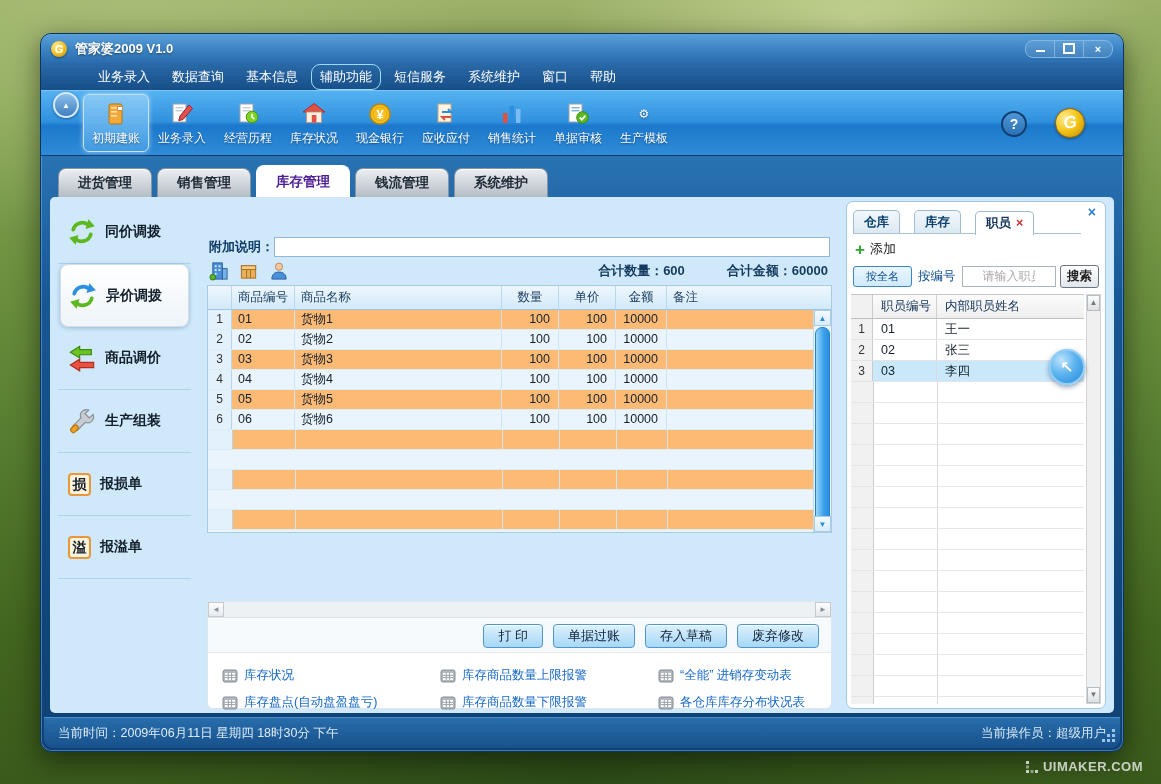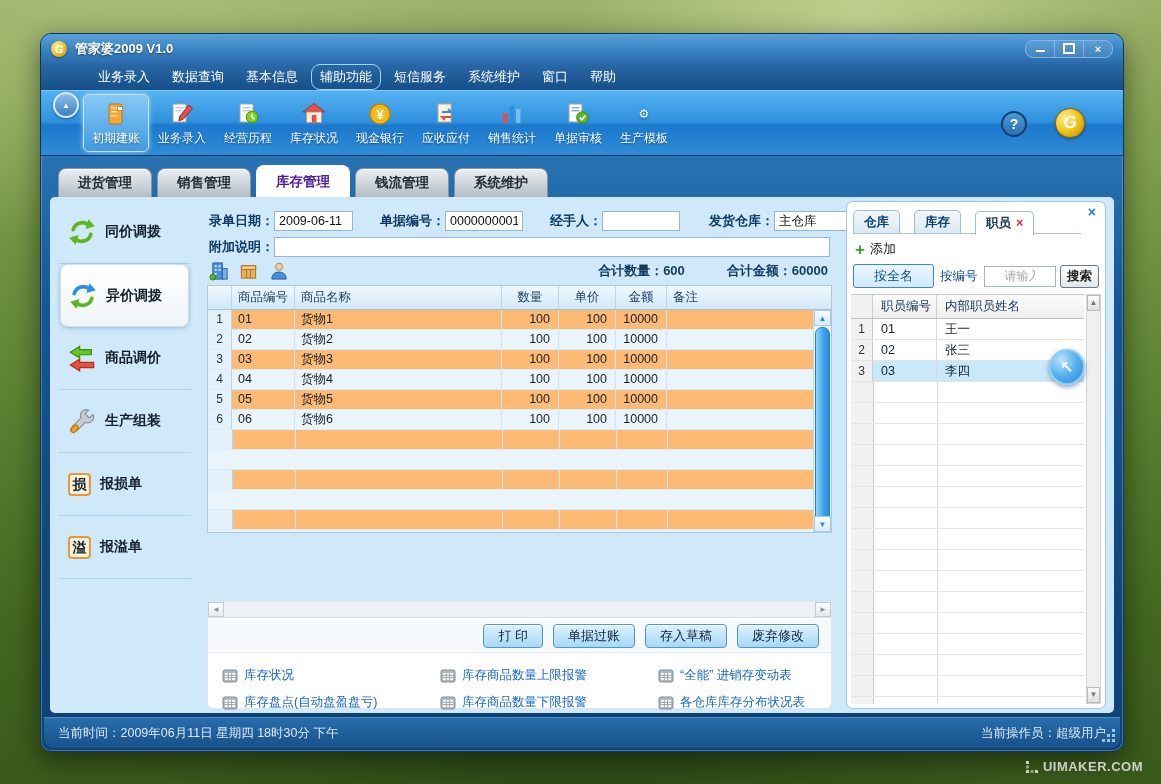--- a/index.html
+++ b/index.html
@@ -111,21 +111,21 @@
   .rpanel{position:absolute;left:796px;top:4px;width:260px;height:508px;background:#fff;border:1px solid #9ec8e4;border-radius:7px;box-sizing:border-box;box-shadow:0 0 0 2px rgba(255,255,255,.5) inset;}
   .rp-close{position:absolute;top:3px;right:9px;color:#2a7fd0;font-weight:bold;font-size:14px;line-height:14px;}
   .rp-tabs{position:absolute;left:6px;top:8px;right:24px;height:23px;display:flex;gap:14px;border-bottom:1px solid #a8c4d8;}
   .rtab{height:22px;line-height:22px;padding:0 10px;font-size:12.5px;font-weight:bold;color:#0d4170;
     background:linear-gradient(#f2f8fc,#dce9f2);border:1px solid #a0bcd0;border-bottom:none;border-radius:5px 5px 0 0;}
   .rtab.active{background:#fff;color:#12325a;position:relative;top:1px;height:23px;}
   .rtab .tclose{color:#d03030;font-weight:bold;margin-left:5px;}
   .addrow{position:absolute;left:8px;top:36px;height:22px;display:flex;align-items:center;gap:5px;font-size:13px;color:#1a1a1a;}
   .plus{color:#2ea82e;font-weight:bold;font-size:17px;line-height:17px;}
   .searchrow{position:absolute;left:6px;top:62px;right:6px;height:24px;display:flex;align-items:center;gap:4px;}
-  .byname{border:1px solid #3a86c8;background:linear-gradient(#eaf6fe,#cfeafc);color:#0d4d8e;font-size:13px;padding:2px 20px;border-radius:3px;white-space:nowrap;}
+  .byname{border:1px solid #3a86c8;background:linear-gradient(#eaf6fe,#cfeafc);color:#0d4d8e;font-size:11px;padding:2px 12px;border-radius:3px;white-space:nowrap;}
   .bycode{color:#0d4d8e;font-size:12.5px;padding:2px 2px;white-space:nowrap;}
   .sinput{flex:1;height:21px;border:1px solid #a8b4be;font-size:12px;padding:0 20px;box-sizing:border-box;font-family:inherit;min-width:0;}
   .sinput::placeholder{color:#a8a8a8;}
   .sbtn{border:1px solid #6a7682;background:linear-gradient(#ffffff,#e2e6ea);font-size:12.5px;font-weight:bold;color:#222;
     padding:2px 6px;border-radius:3px;white-space:nowrap;}
   .rtable{position:absolute;left:4px;top:92px;right:21px;bottom:4px;overflow:hidden;border-top:1px solid #c8c8c8;}
   .rhead{display:flex;height:24px;background:linear-gradient(#fbfbfb,#efefef);border-bottom:1px solid #c0c0c0;font-size:12.5px;color:#12325a;box-sizing:border-box;}
   .rhead>div{line-height:23px;padding-left:8px;border-right:1px solid #d0d0d0;box-sizing:border-box;}
   .rrow{display:flex;height:21px;border-bottom:1px solid #e4e4e4;box-sizing:border-box;font-size:12.5px;color:#15202c;position:relative;}
   .rrow>div{line-height:20px;padding-left:8px;border-right:1px solid #dadada;box-sizing:border-box;white-space:nowrap;}
@@ -335,30 +335,20 @@
           <span class="stamp">损</span>
           <span>报损单</span>
         </div>
         <div class="sitem">
           <span class="stamp">溢</span>
           <span>报溢单</span>
         </div>
       </div>
 
       <div class="main">
-        <div class="frow" style="top:10px;height:20px;">
-          <span class="flabel">录单日期：</span>
-          <input class="fin" style="width: 79px;" value="2009-06-11">
-          <span class="flabel" style="margin-left:27px;">单据编号：</span>
-          <input class="fin" style="width: 78px;" value="0000000001">
-          <span class="flabel" style="margin-left:27px;">经手人：</span>
-          <input class="fin" style="width: 78px;" value="">
-          <span class="flabel" style="margin-left:29px;">发货仓库：</span>
-          <input class="fin" style="width: 86px;" value="主仓库">
-        </div>
         <div class="frow" style="top:36px;height:20px;">
           <span class="flabel">附加说明：</span>
           <input class="fin" style="flex: 1 1 0%;" value="">
         </div>
 
         <div class="toolsrow">
           <svg width="20" height="20" viewBox="0 0 21 21">
               <rect x="4" y="2" width="10" height="17" fill="#4a90d8" stroke="#2a60a0"></rect>
               <rect x="6" y="4.5" width="2" height="2" fill="#d6ecfc"></rect>
               <rect x="10" y="4.5" width="2" height="2" fill="#d6ecfc"></rect>

